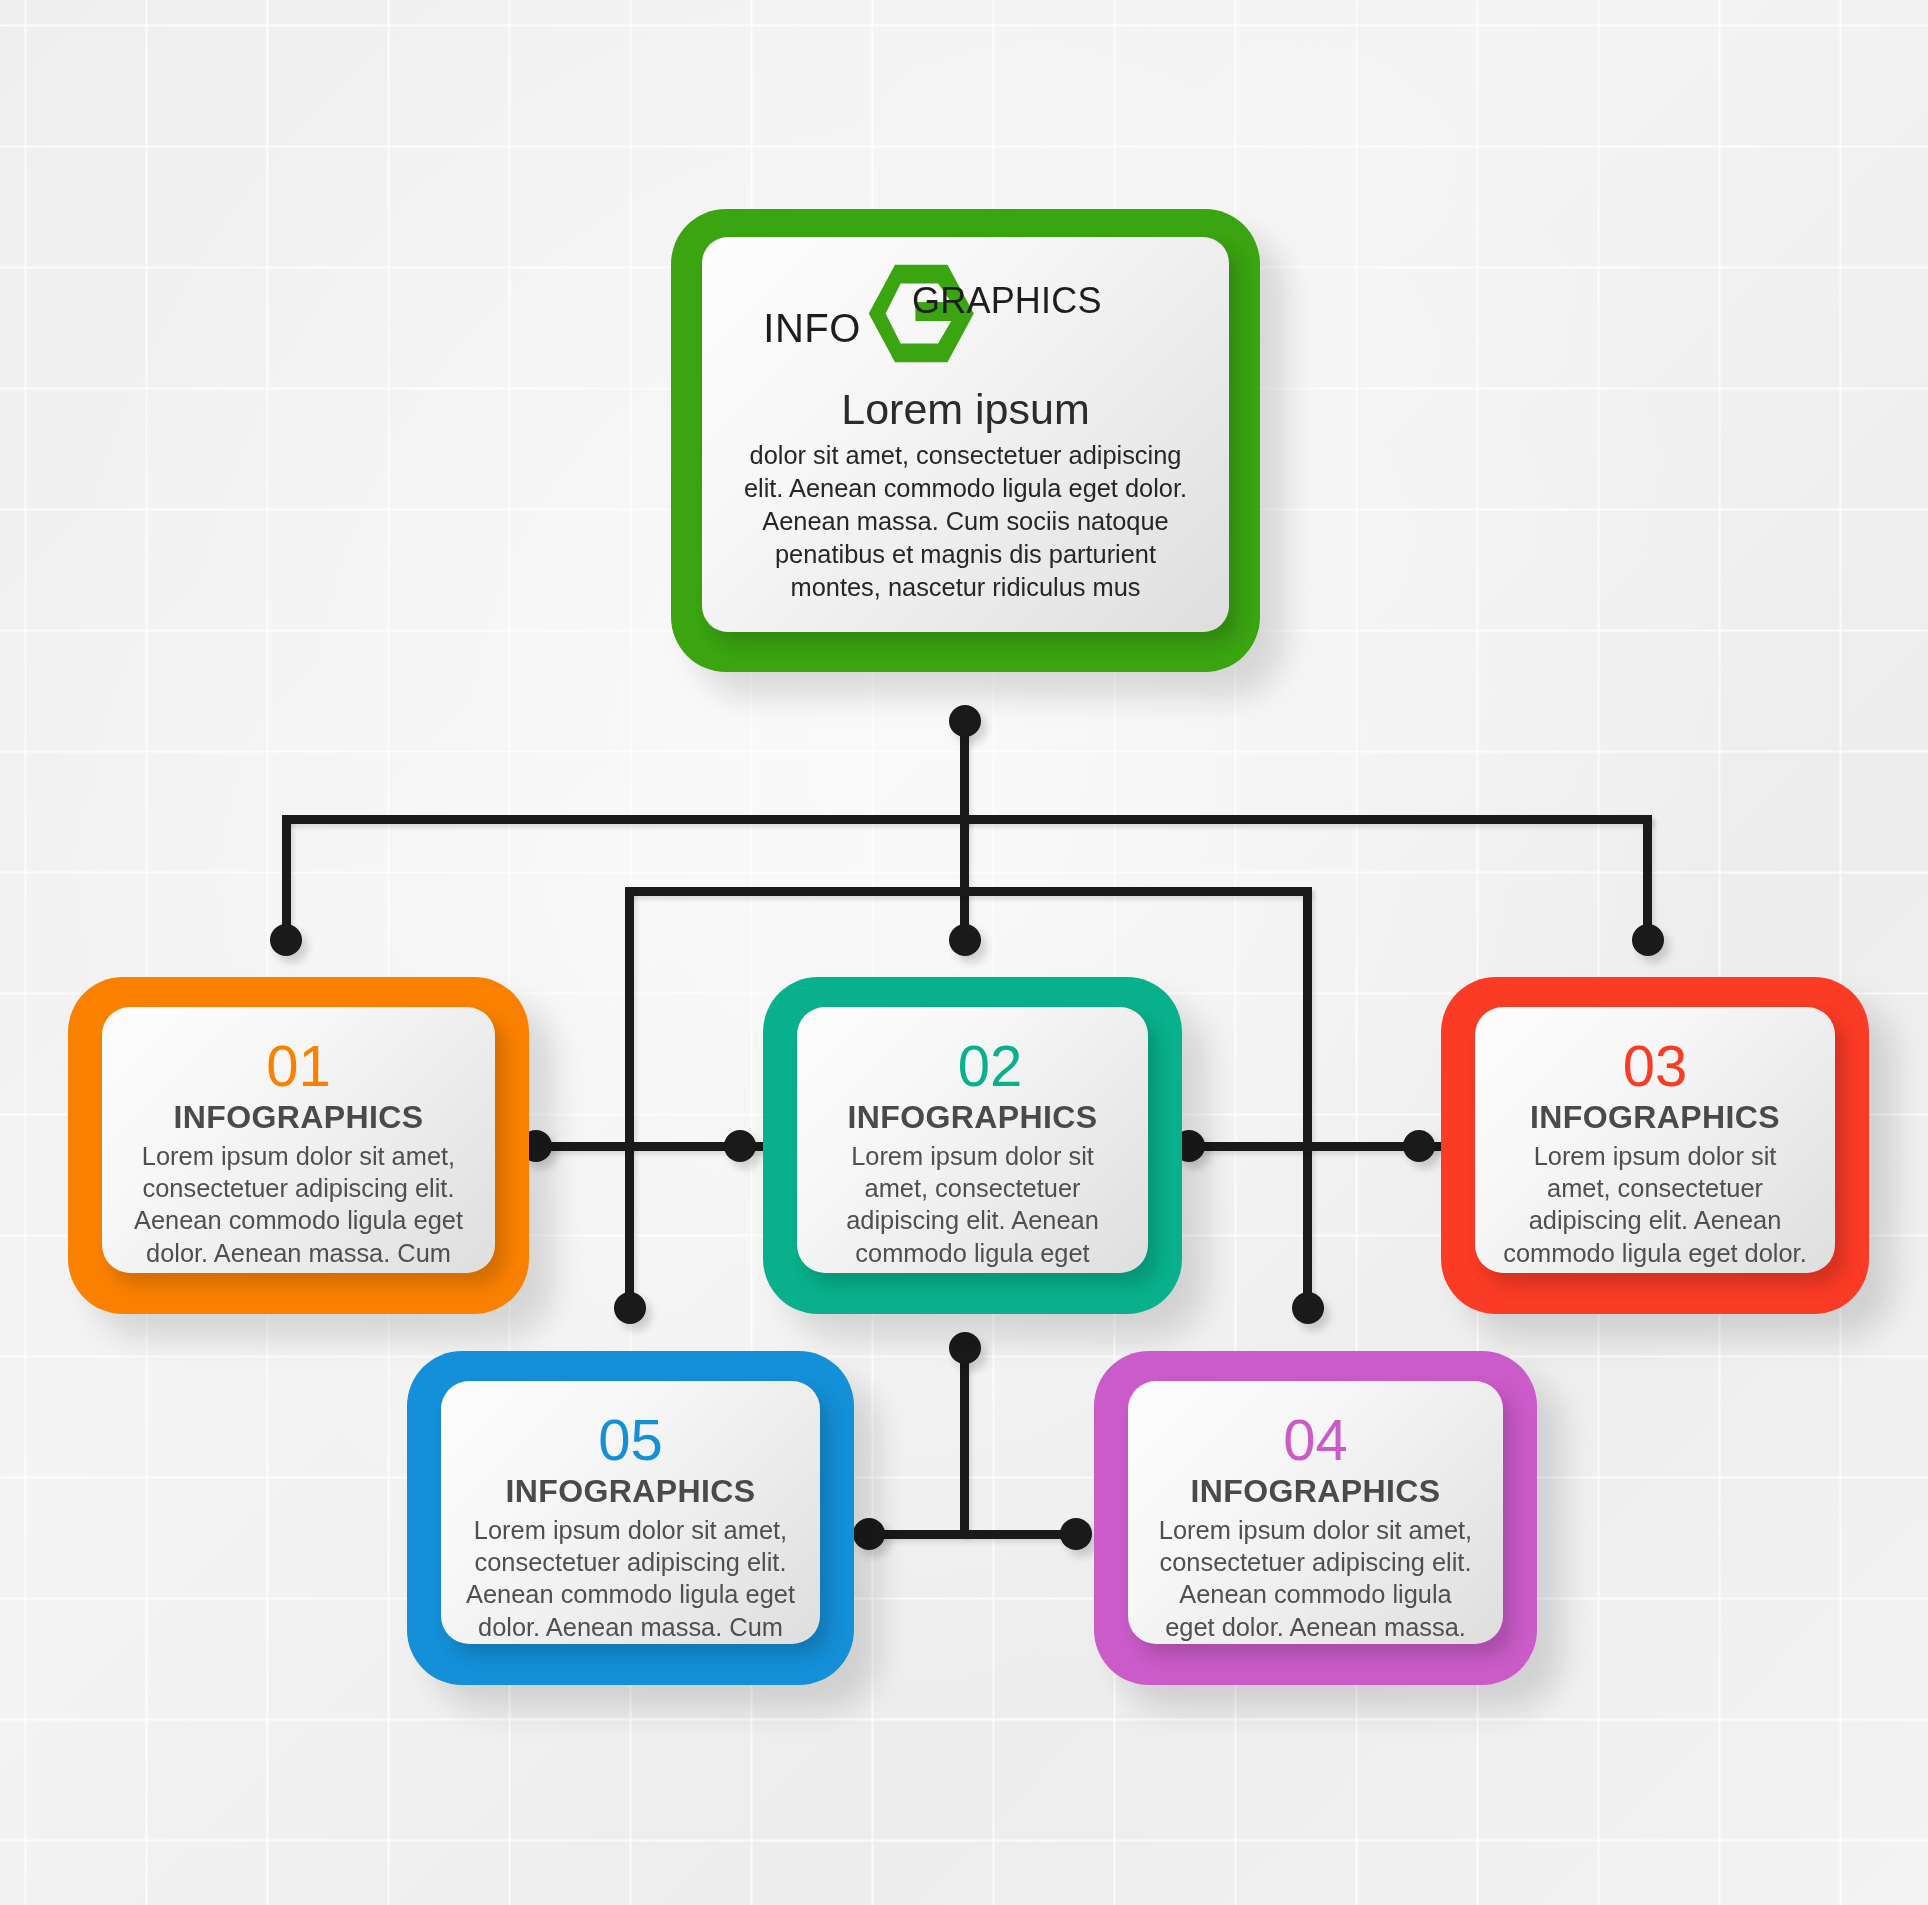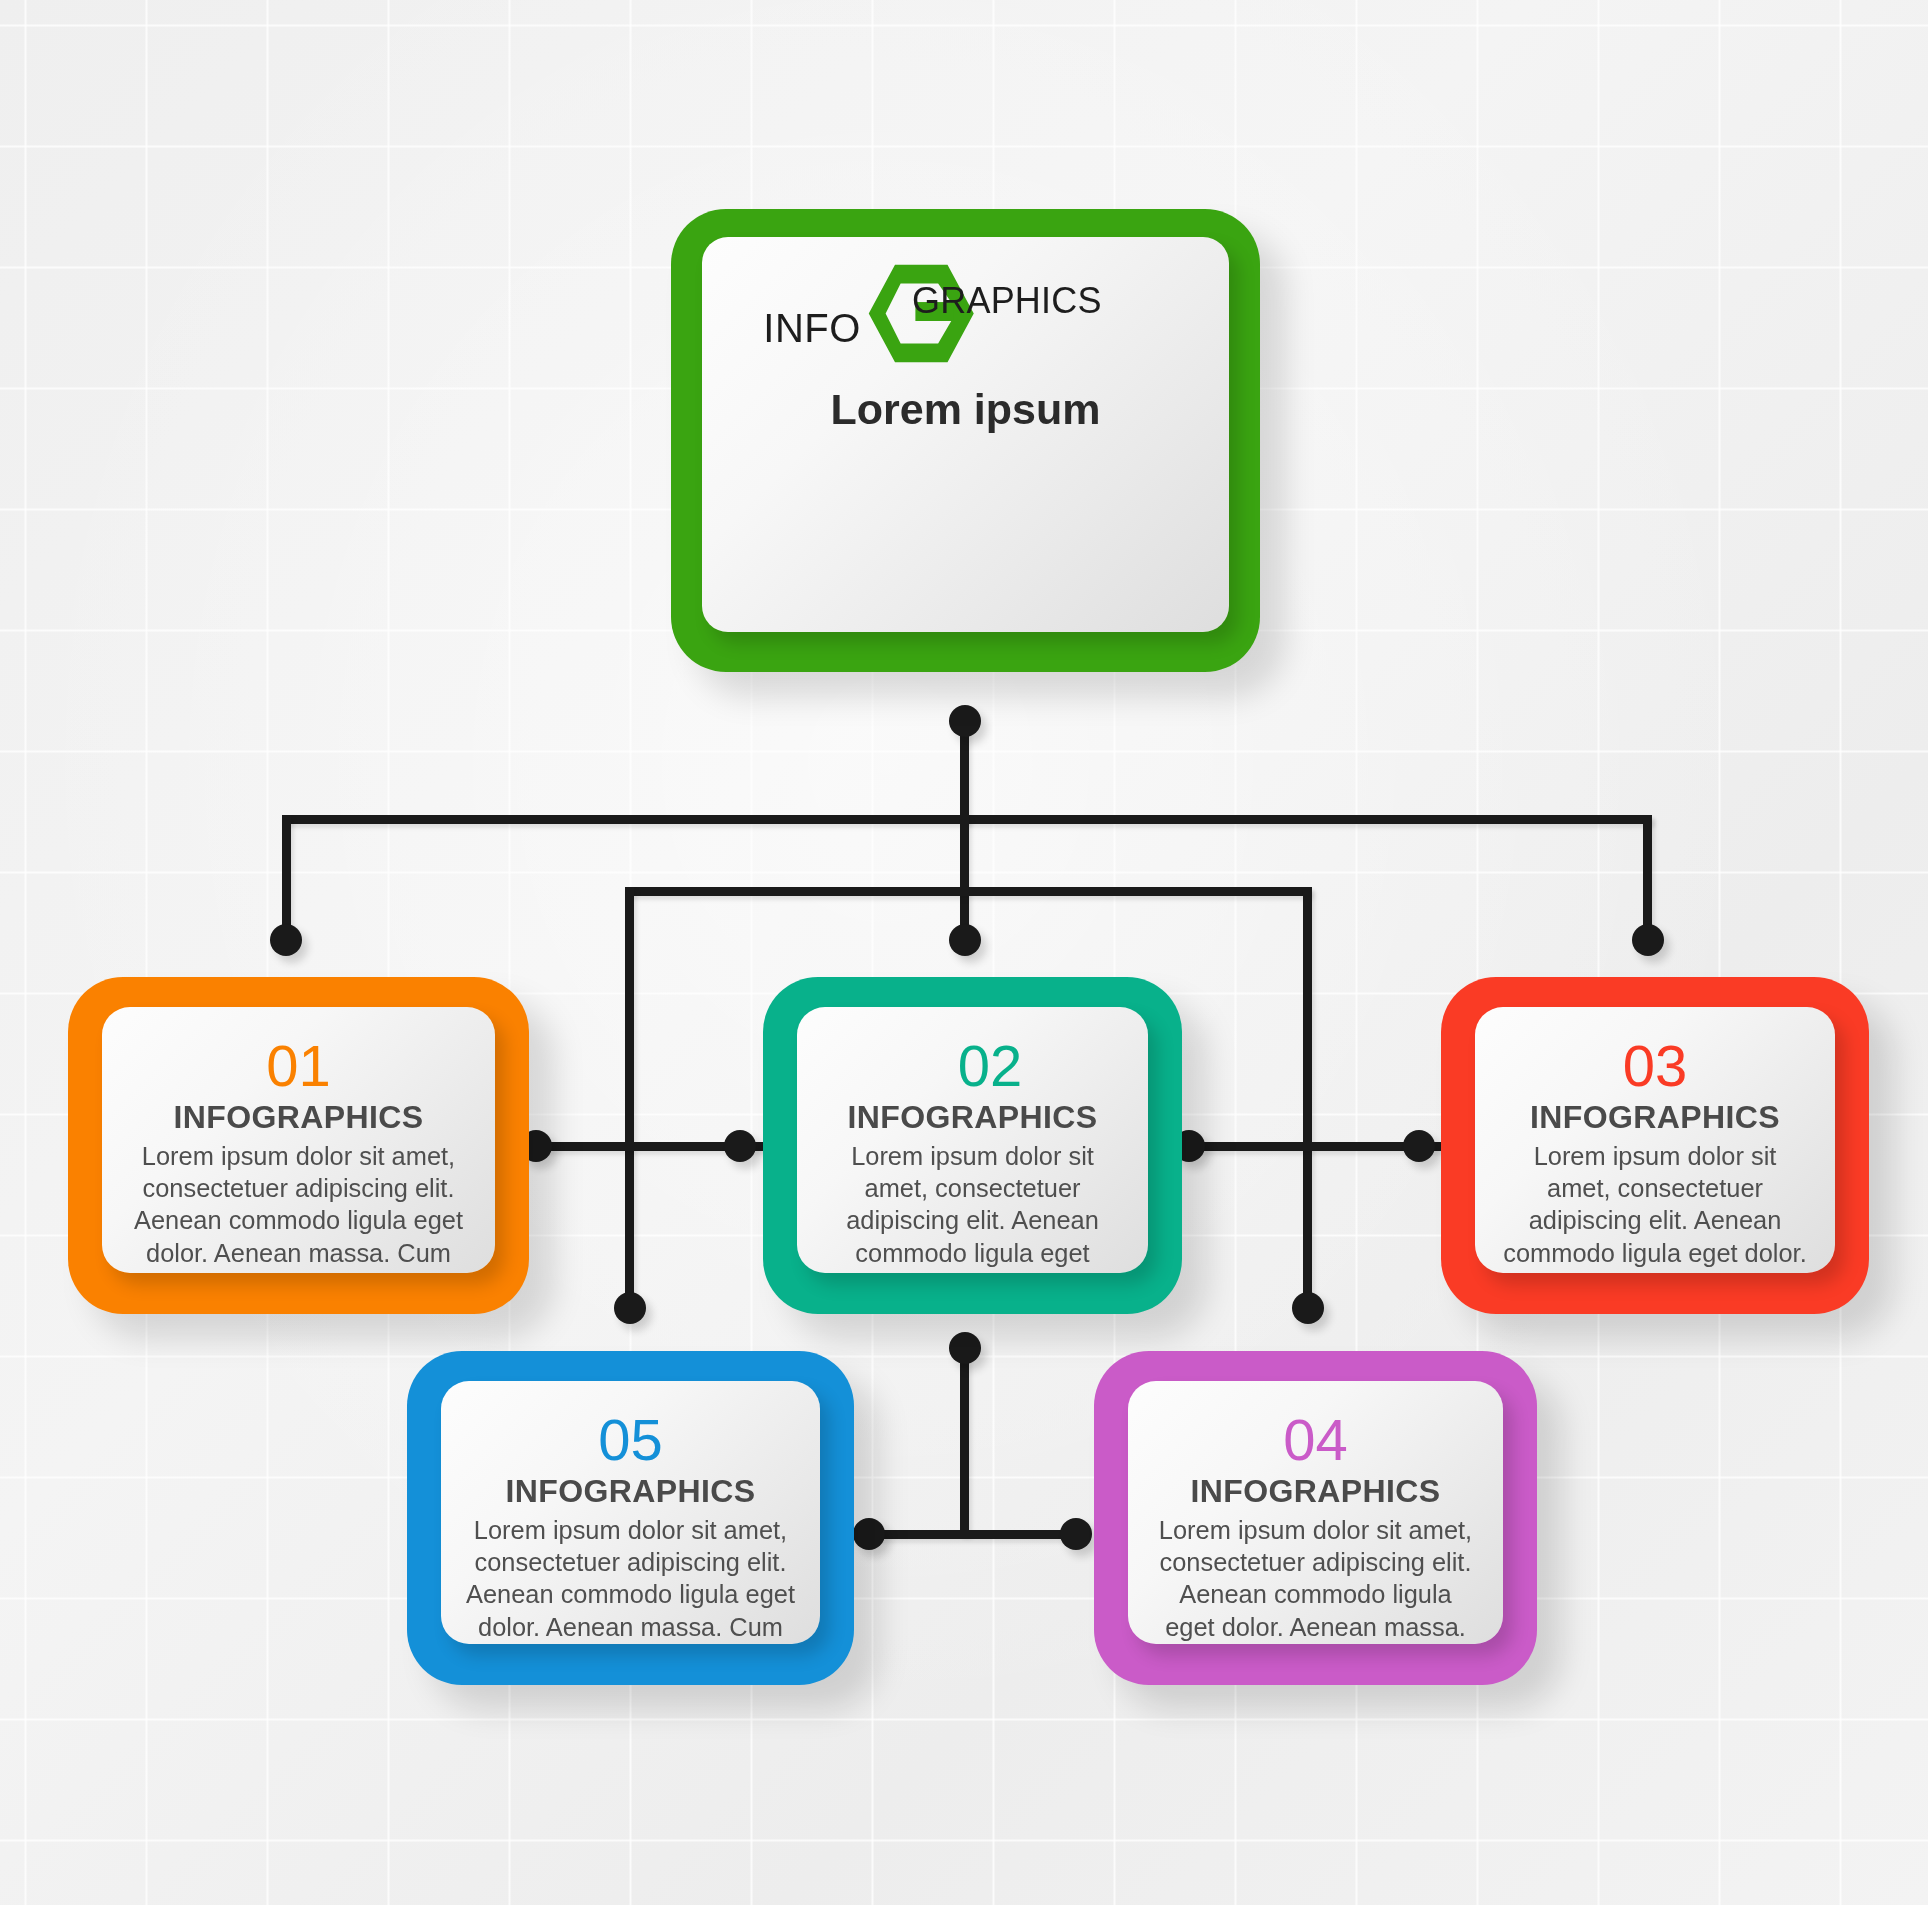--- a/index.html
+++ b/index.html
@@ -77,21 +77,21 @@
     position:relative; top:15px; z-index:3;
   }
   .logo-hex { position:relative; width:121px; height:105px; margin-left:-3.8px; z-index:1;}
   .logo-hex svg { position:absolute; left:0; top:0; }
   .logo-graphics {
     font-size:36px; color:#1d1d1d; letter-spacing:0.2px;
     position:relative; left:-66px; top:-13px; z-index:3;
   }
 
   .top-head {
-    font-size:43px; color:#2b2b2b; font-weight:700;
+    font-size:43px; color:#2b2b2b; font-weight:400;
     margin-top:21px; line-height:1.05;
   }
   .top-body {
     font-size:25.4px; color:#262626; line-height:1.30;
     text-align:center; margin-top:7.5px; padding:0 5.6px;
   }
 
   
   .num-card .inner { padding:24.5px 24.5px 0; }
   .num {
@@ -175,20 +175,21 @@
           <svg width="121" height="105" viewBox="0 0 128 112">
             <path fill="#3aa411" d="M40 4 H96 L124 56 L96 108 H40 L12 56 Z
                                      M46 24 L30 56 L46 88 H86 L100 64 H62 L62 44 H100 L86 24 Z"></path>
             <rect x="62" y="44" width="40" height="20" fill="#3aa411"></rect>
           </svg>
         </span>
         <span class="logo-graphics">GRAPHICS</span>
       </div>
 
       <div class="top-head">Lorem ipsum</div>
+      <div class="top-body">dolor sit amet, consectetuer adipiscing elit. Aenean commodo ligula eget dolor. Aenean massa. Cum sociis natoque penatibus et magnis dis parturient montes, nascetur ridiculus mus</div>
     </div>
   </div>
 
   <div class="card num-card" id="card-01" style="background:#FA8100;">
     <div class="inner">
       <div class="num" style="color:#FA8100;">01</div>
       <div class="ttl">INFOGRAPHICS</div>
       <div class="body">Lorem ipsum dolor sit amet, consectetuer adipiscing elit. Aenean commodo ligula eget dolor. Aenean massa. Cum</div>
       <div class="ico">
         <svg width="55" height="53" viewBox="0 0 58 56">

